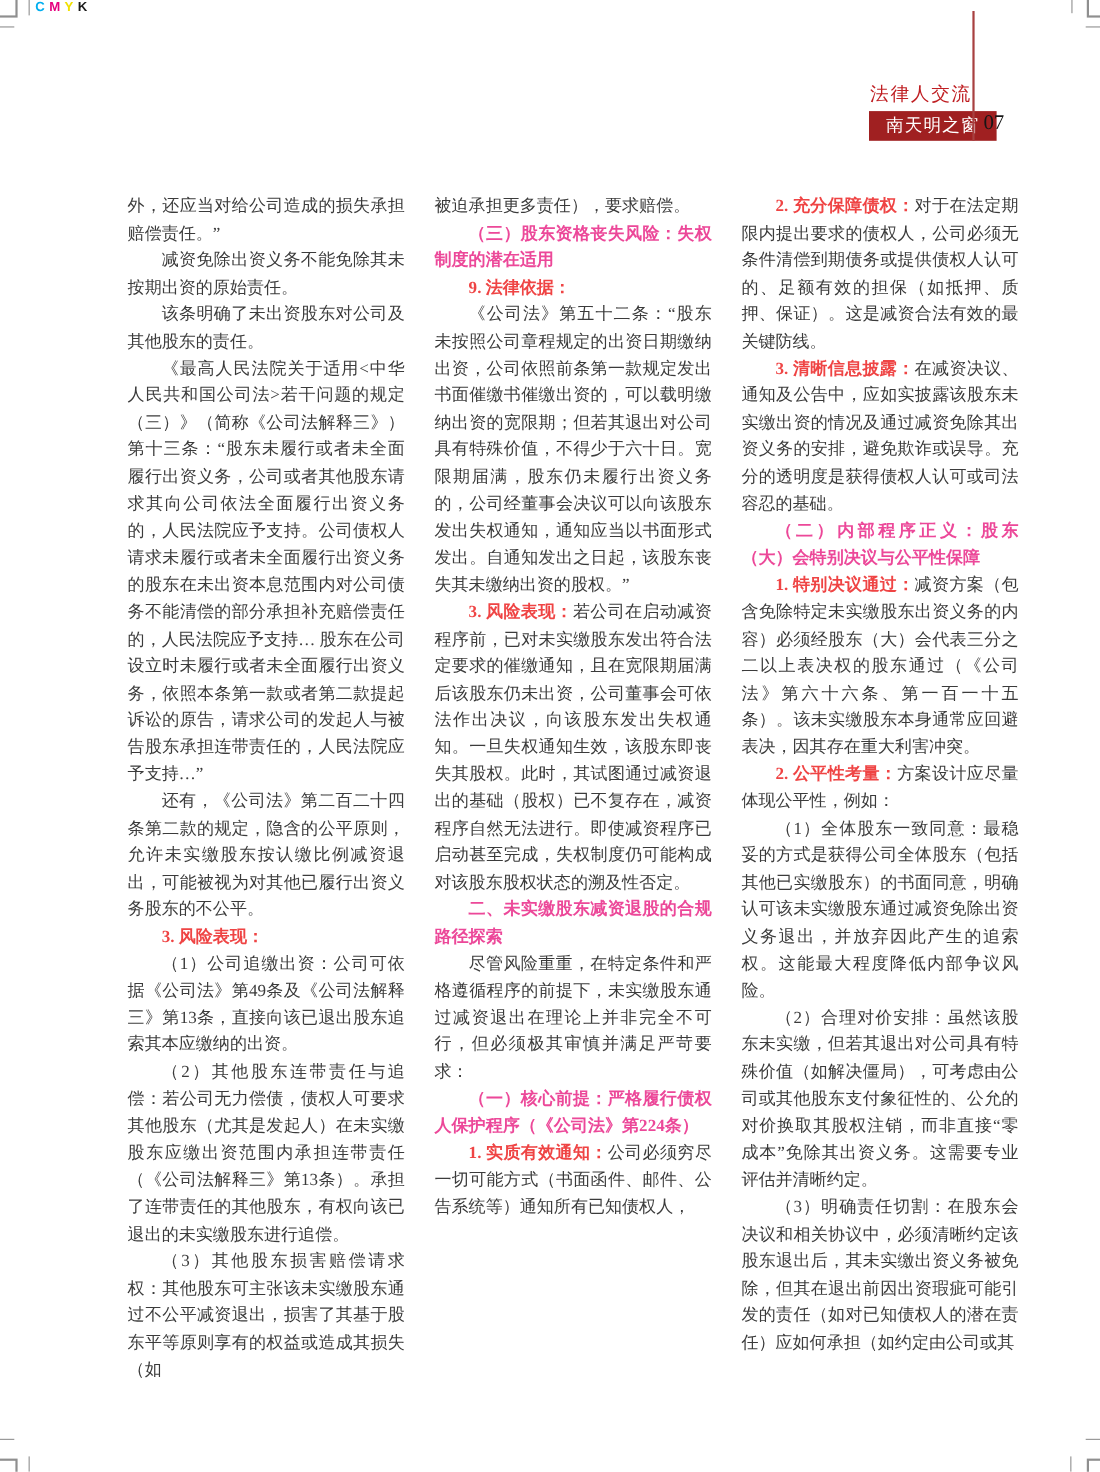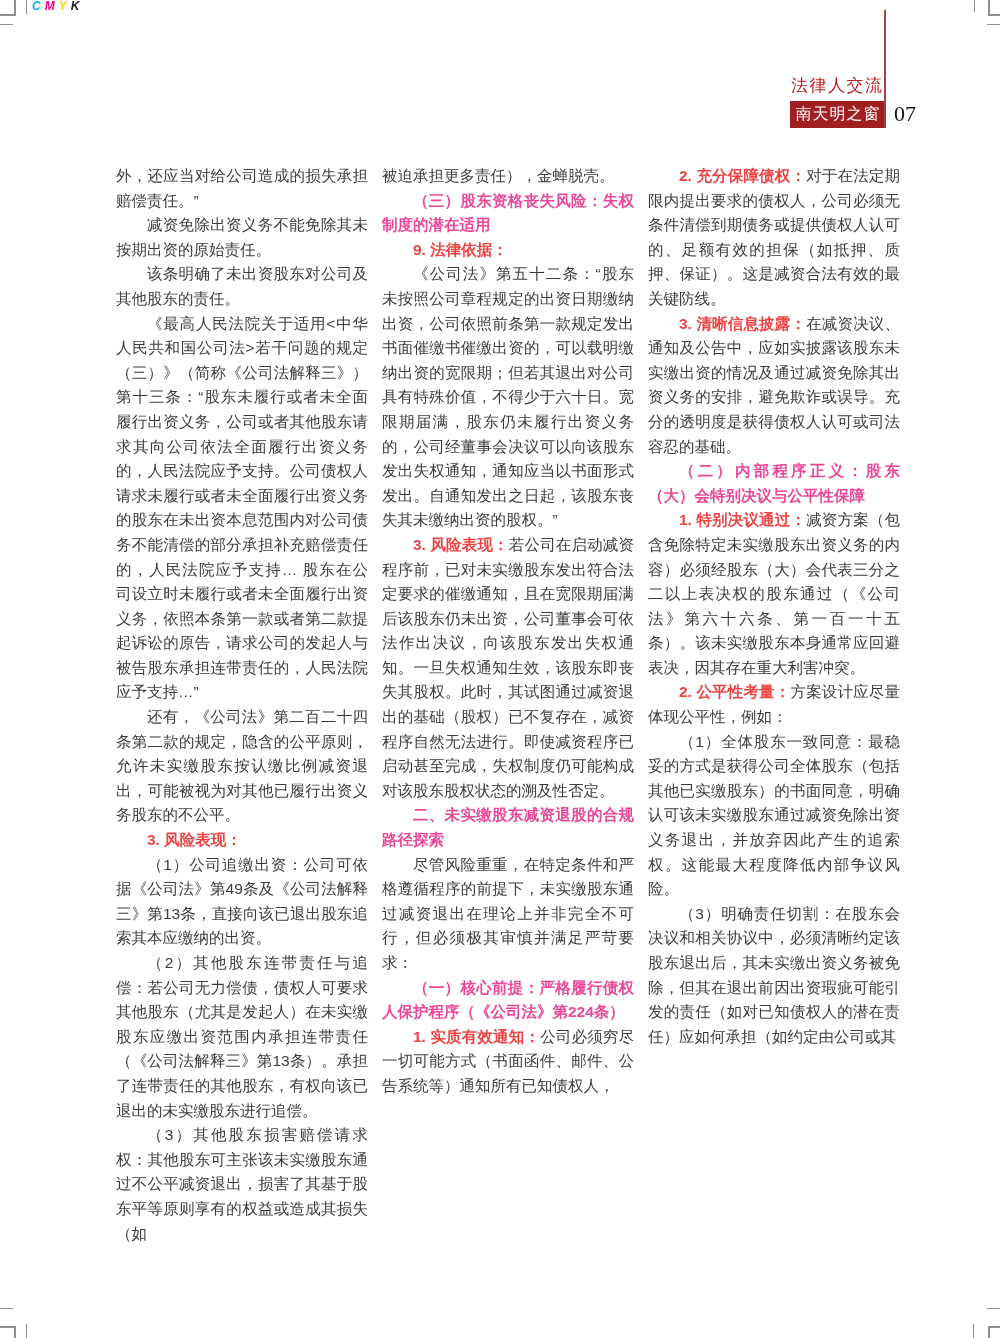--- a/index.html
+++ b/index.html
@@ -16,43 +16,43 @@
   .box-bl{left:-12px;top:1326px;}
   .box-br{left:988px;top:1326px;}
   .tick-tl{left:26px;top:0;width:1px;height:14px;}
   .tick-tr{left:974px;top:0;width:1px;height:12px;}
   .tick-bl{left:26px;top:1324px;width:1px;height:14px;}
   .tick-br{left:973px;top:1324px;width:1px;height:14px;}
   .hseg-tl{left:0;top:24px;width:13px;height:1px;}
   .hseg-tr{left:987px;top:24px;width:13px;height:1px;}
   .hseg-bl{left:0;top:1308px;width:13px;height:1px;}
   .hseg-br{left:987px;top:1308px;width:13px;height:1px;}
-  .cmyk{position:absolute;left:32px;top:-1px;font-size:12px;font-weight:bold;letter-spacing:4px;font-style:italic;}
+  .cmyk{position:absolute;left:32px;top:-1px;font-size:12px;font-weight:bold;letter-spacing:4px;}
   .cmyk span{display:inline-block;}
   
   .section-title{
     position:absolute;left:791px;top:74px;width:91px;
     font-size:17px;font-weight:normal;letter-spacing:1.5px;white-space:nowrap;
   }
   .masthead{
-    position:absolute;left:790px;top:101px;width:96px;height:27px;
+    position:absolute;left:790px;top:101px;width:116px;height:27px;
     color:#ffffff;font-family:"Liberation Serif","DejaVu Serif",serif;
     font-size:16px;letter-spacing:1px;
     display:flex;align-items:center;justify-content:center;
   }
   .red-rule{position:absolute;left:884px;top:10px;width:2px;height:118px;background:#a84040;}
   .page-number{
     position:absolute;left:894px;top:101px;
     font-family:"Liberation Serif","DejaVu Serif",serif;
-    font-size:22px;color:#161616;
+    font-size:19px;color:#161616;
   }
   
   .columns{
-    position:absolute;left:116px;top:164px;width:790px;
-    display:flex;gap:14px;
+    position:absolute;left:116px;top:176px;width:790px;
+    display:flex;gap:27px;font-family:Liberation Serif, serif;
   }
   .column{
     width:252px;flex:0 0 252px;
     font-size:15.5px;line-height:24.6px;color:#3b3b3b;
     text-align:justify;text-justify:inter-character;
   }
   .column p{margin:0;}
   .column p.indent{text-indent:2em;}
   .column p.no-indent{text-indent:0;}
   .column p.heading{font-weight:bold;color:#ec4899;}
@@ -88,32 +88,33 @@
       <p class="indent">减资免除出资义务不能免除其未按期出资的原始责任。</p>
       <p class="indent">该条明确了未出资股东对公司及其他股东的责任。</p>
       <p class="indent">《最高人民法院关于适用&lt;中华人民共和国公司法&gt;若干问题的规定（三）》（简称《公司法解释三》）第十三条：“股东未履行或者未全面履行出资义务，公司或者其他股东请求其向公司依法全面履行出资义务的，人民法院应予支持。公司债权人请求未履行或者未全面履行出资义务的股东在未出资本息范围内对公司债务不能清偿的部分承担补充赔偿责任的，人民法院应予支持… 股东在公司设立时未履行或者未全面履行出资义务，依照本条第一款或者第二款提起诉讼的原告，请求公司的发起人与被告股东承担连带责任的，人民法院应予支持…”</p>
       <p class="indent">还有，《公司法》第二百二十四条第二款的规定，隐含的公平原则，允许未实缴股东按认缴比例减资退出，可能被视为对其他已履行出资义务股东的不公平。</p>
       <p class="indent"><b>3. 风险表现：</b></p>
       <p class="indent">（1）公司追缴出资：公司可依据《公司法》第49条及《公司法解释三》第13条，直接向该已退出股东追索其本应缴纳的出资。</p>
       <p class="indent">（2）其他股东连带责任与追偿：若公司无力偿债，债权人可要求其他股东（尤其是发起人）在未实缴股东应缴出资范围内承担连带责任（《公司法解释三》第13条）。承担了连带责任的其他股东，有权向该已退出的未实缴股东进行追偿。</p>
       <p class="indent">（3）其他股东损害赔偿请求权：其他股东可主张该未实缴股东通过不公平减资退出，损害了其基于股东平等原则享有的权益或造成其损失（如</p>
     </div>
     <div class="column">
-      <p class="no-indent">被迫承担更多责任），金蝉脱壳。</p>
+      <p class="no-indent">被迫承担更多责任），要求赔偿。</p>
       <p class="heading indent">（三）股东资格丧失风险：失权制度的潜在适用</p>
       <p class="indent"><b>9. 法律依据：</b></p>
       <p class="indent">《公司法》第五十二条：“股东未按照公司章程规定的出资日期缴纳出资，公司依照前条第一款规定发出书面催缴书催缴出资的，可以载明缴纳出资的宽限期；但若其退出对公司具有特殊价值，不得少于六十日。宽限期届满，股东仍未履行出资义务的，公司经董事会决议可以向该股东发出失权通知，通知应当以书面形式发出。自通知发出之日起，该股东丧失其未缴纳出资的股权。”</p>
       <p class="indent"><b>3. 风险表现：</b>若公司在启动减资程序前，已对未实缴股东发出符合法定要求的催缴通知，且在宽限期届满后该股东仍未出资，公司董事会可依法作出决议，向该股东发出失权通知。一旦失权通知生效，该股东即丧失其股权。此时，其试图通过减资退出的基础（股权）已不复存在，减资程序自然无法进行。即使减资程序已启动甚至完成，失权制度仍可能构成对该股东股权状态的溯及性否定。</p>
       <p class="heading indent">二、未实缴股东减资退股的合规路径探索</p>
       <p class="indent">尽管风险重重，在特定条件和严格遵循程序的前提下，未实缴股东通过减资退出在理论上并非完全不可行，但必须极其审慎并满足严苛要求：</p>
       <p class="heading indent">（一）核心前提：严格履行债权人保护程序（《公司法》第224条）</p>
       <p class="indent"><b>1. 实质有效通知：</b>公司必须穷尽一切可能方式（书面函件、邮件、公告系统等）通知所有已知债权人，</p>
     </div>
     <div class="column">
       <p class="indent"><b>2. 充分保障债权：</b>对于在法定期限内提出要求的债权人，公司必须无条件清偿到期债务或提供债权人认可的、足额有效的担保（如抵押、质押、保证）。这是减资合法有效的最关键防线。</p>
       <p class="indent"><b>3. 清晰信息披露：</b>在减资决议、通知及公告中，应如实披露该股东未实缴出资的情况及通过减资免除其出资义务的安排，避免欺诈或误导。充分的透明度是获得债权人认可或司法容忍的基础。</p>
       <p class="heading indent">（二）内部程序正义：股东（大）会特别决议与公平性保障</p>
       <p class="indent"><b>1. 特别决议通过：</b>减资方案（包含免除特定未实缴股东出资义务的内容）必须经股东（大）会代表三分之二以上表决权的股东通过（《公司法》第六十六条、第一百一十五条）。该未实缴股东本身通常应回避表决，因其存在重大利害冲突。</p>
       <p class="indent"><b>2. 公平性考量：</b>方案设计应尽量体现公平性，例如：</p>
       <p class="indent">（1）全体股东一致同意：最稳妥的方式是获得公司全体股东（包括其他已实缴股东）的书面同意，明确认可该未实缴股东通过减资免除出资义务退出，并放弃因此产生的追索权。这能最大程度降低内部争议风险。</p>
+      <p class="indent">（2）合理对价安排：虽然该股东未实缴，但若其退出对公司具有特殊价值（如解决僵局），可考虑由公司或其他股东支付象征性的、公允的对价换取其股权注销，而非直接“零成本”免除其出资义务。这需要专业评估并清晰约定。</p>
       <p class="indent">（3）明确责任切割：在股东会决议和相关协议中，必须清晰约定该股东退出后，其未实缴出资义务被免除，但其在退出前因出资瑕疵可能引发的责任（如对已知债权人的潜在责任）应如何承担（如约定由公司或其</p>
     </div>
   </div>
 
 </body></html>

